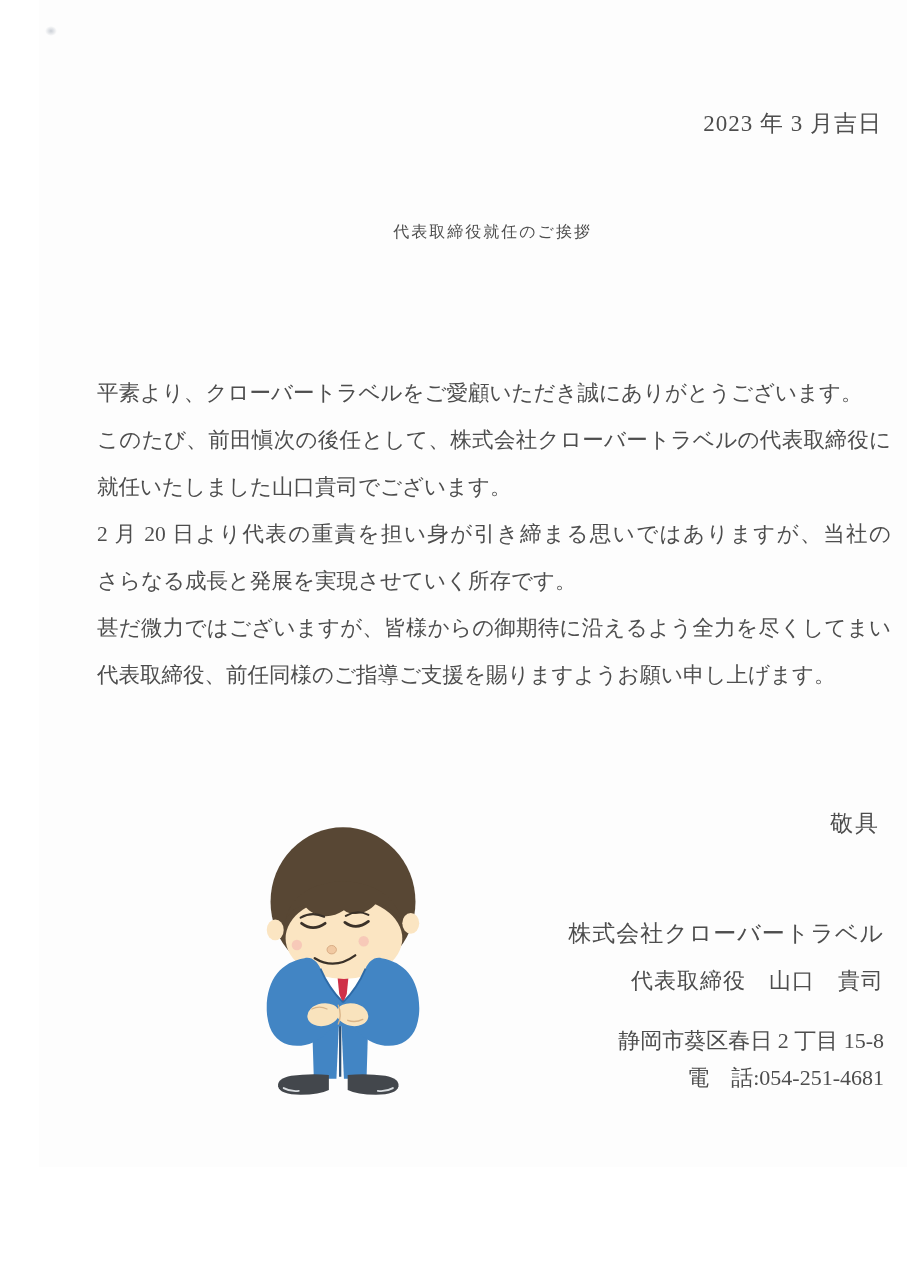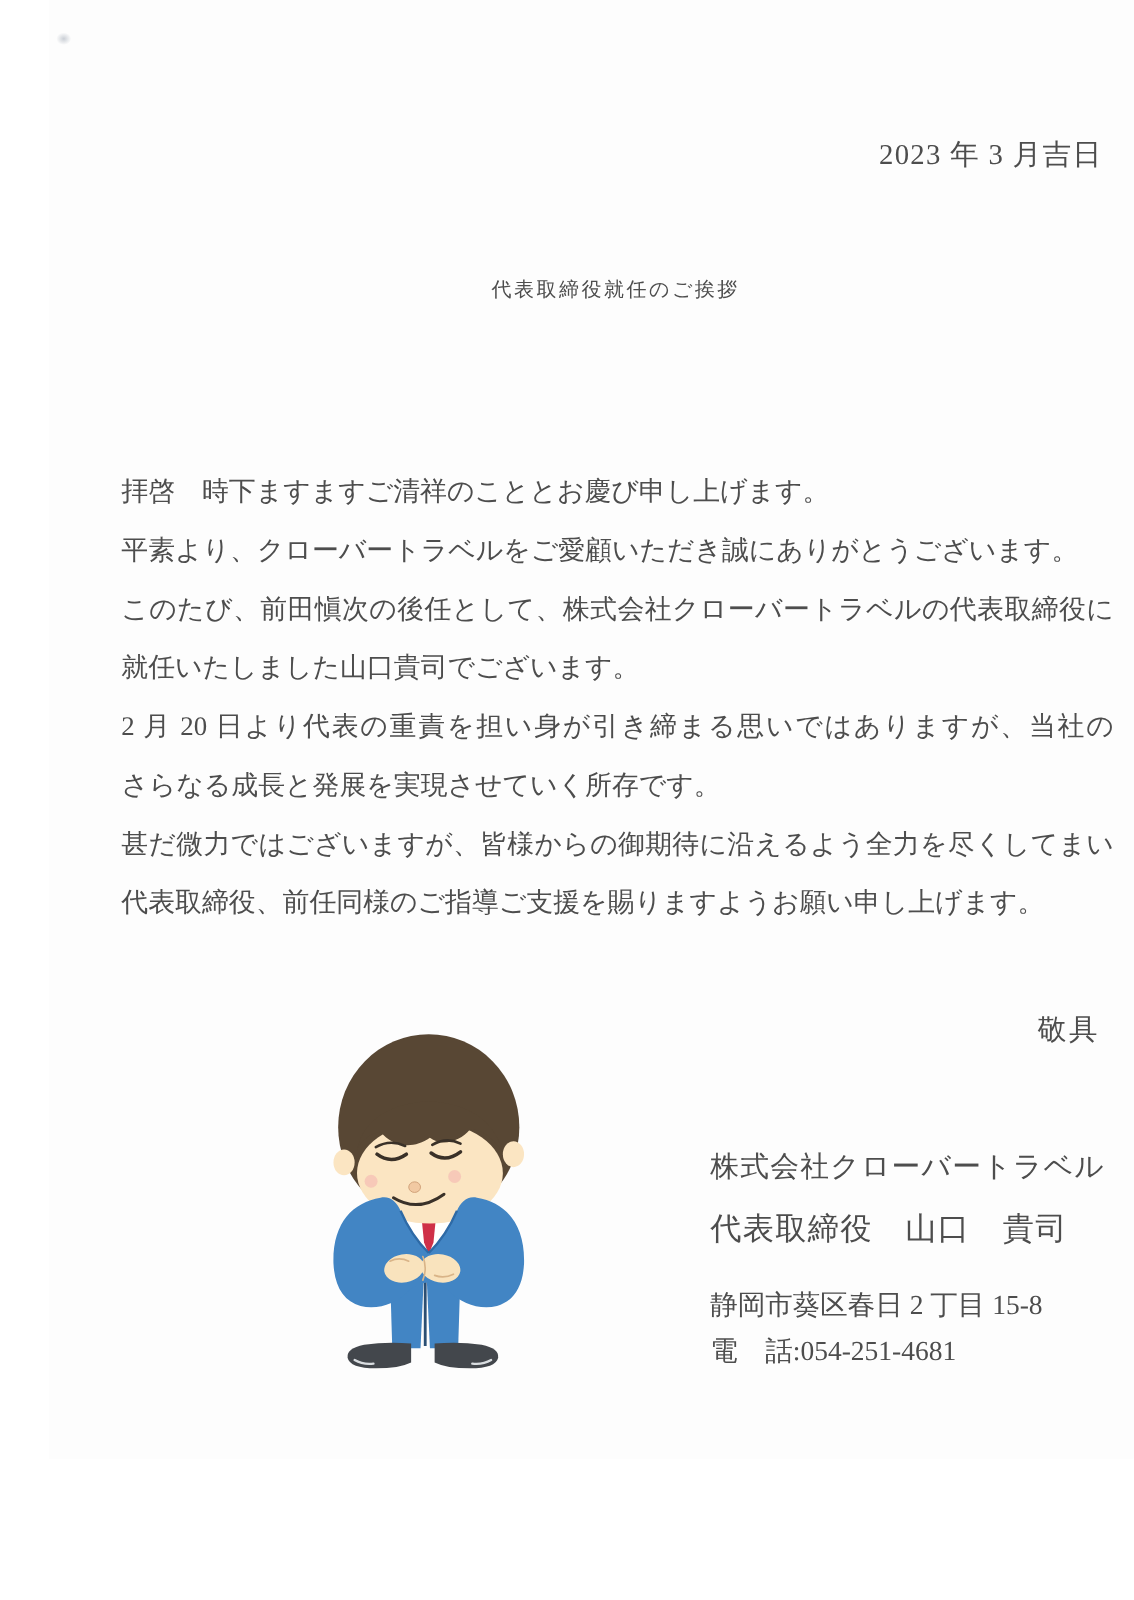--- a/index.html
+++ b/index.html
@@ -46,39 +46,38 @@
     text-justify:inter-character;
   }
   .closing{
     position:absolute;top:808px;right:66px;
     font-size:23px;letter-spacing:2px;
   }
   .illustration{
     position:absolute;left:224px;top:817px;width:160px;height:288px;
   }
   .sig-block{
-    position:absolute;top:918px;right:62px;text-align:left;white-space:nowrap;
+    position:absolute;top:918px;right:62px;text-align:right;white-space:nowrap;
   }
   .sig-company{font-size:23px;letter-spacing:1px;margin-bottom:17px;}
-  .sig-rep{font-size:25px;letter-spacing:1px;margin-bottom:26px;}
+  .sig-rep{font-size:22px;letter-spacing:1px;margin-bottom:26px;}
   .sig-address,.sig-phone,.sig-fax{font-size:22px;line-height:37px;}
 </style>
 </head>
 <body>
 
 <div class="page">
 
   <div class="speck"></div>
 
   <div class="date">2023 年 3 月吉日</div>
 
   <div class="title">代表取締役就任のご挨拶</div>
 
   <div class="body-block" id="body-lines">
-      <div class="body-line">拝啓　時下ますますご清祥のこととお慶び申し上げます。</div>
       <div class="body-line">平素より、クローバートラベルをご愛顧いただき誠にありがとうございます。</div>
       <div class="body-line justify">このたび、前田愼次の後任として、株式会社クローバートラベルの代表取締役に</div>
       <div class="body-line">就任いたしました山口貴司でございます。</div>
       <div class="body-line justify">2 月 20 日より代表の重責を担い身が引き締まる思いではありますが、当社の</div>
       <div class="body-line">さらなる成長と発展を実現させていく所存です。</div>
       <div class="body-line justify">甚だ微力ではございますが、皆様からの御期待に沿えるよう全力を尽くしてまい</div>
       <div class="body-line">代表取締役、前任同様のご指導ご支援を賜りますようお願い申し上げます。</div>
     </div>
 
   <div class="closing">敬具</div>

